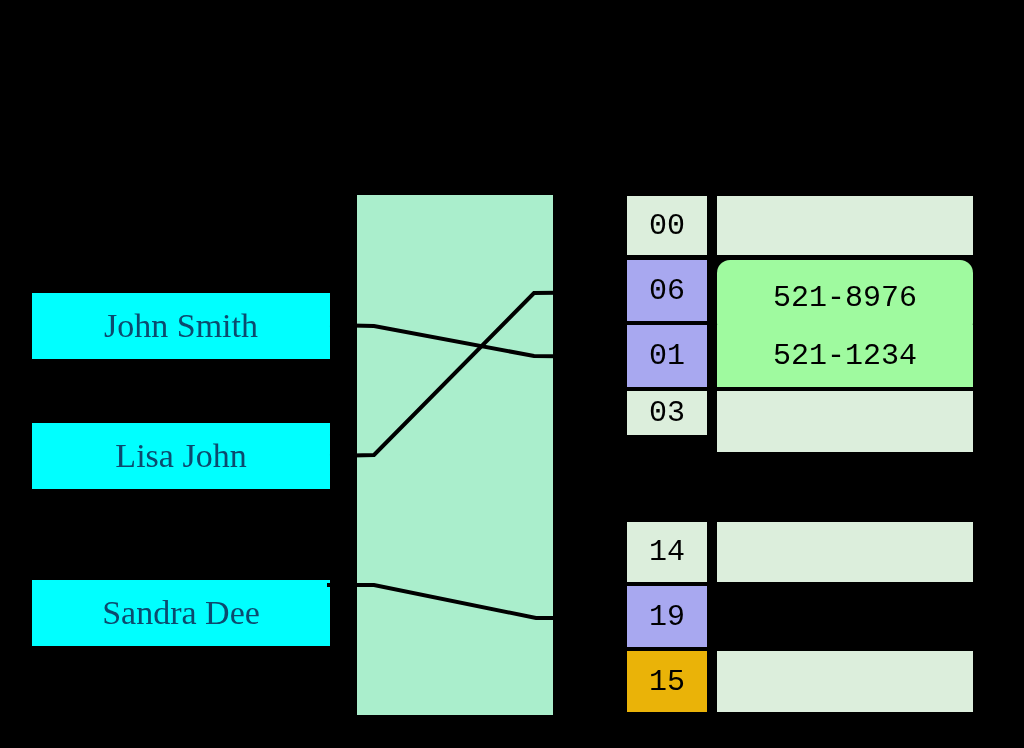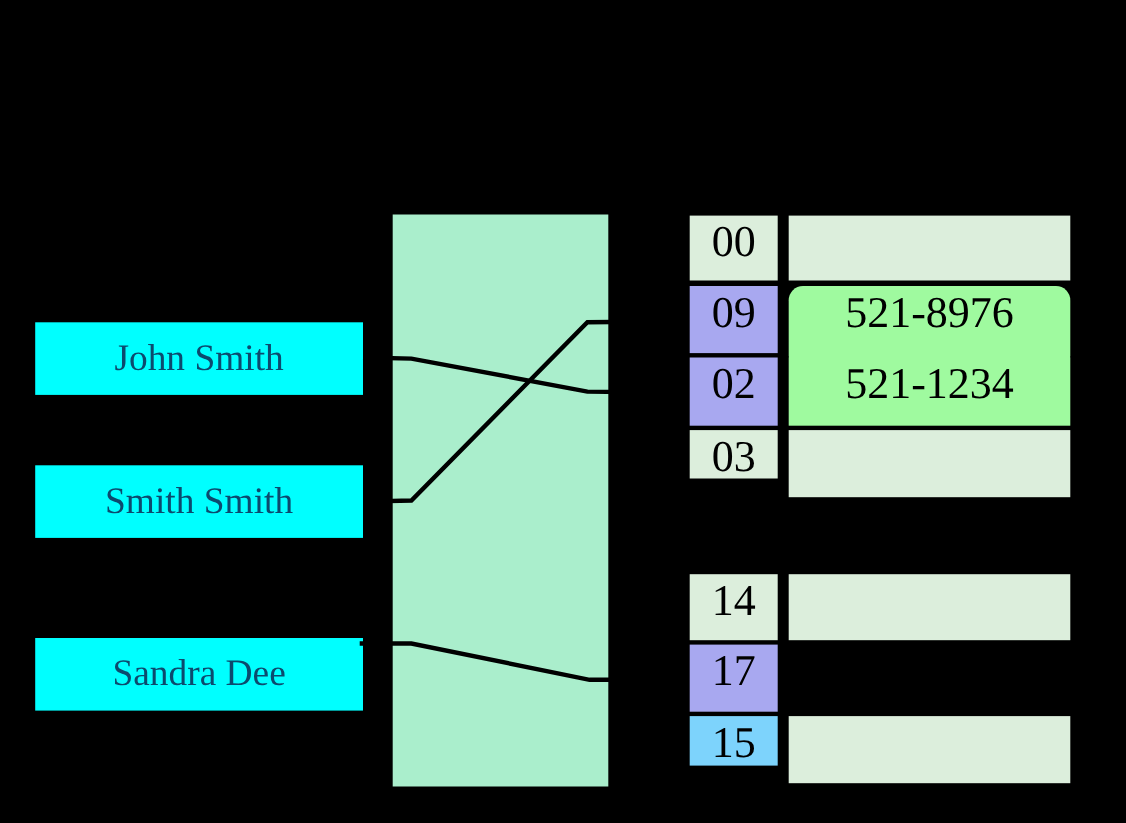--- a/index.html
+++ b/index.html
@@ -25,46 +25,47 @@
   }
   .hash-box {
     left: 357px;
     top: 195px;
     width: 196px;
     height: 520px;
     z-index: 1;
   }
   .cell {
     display: flex;
-    align-items: flex-start;
+    align-items: center;
     justify-content: center;
-    font-size: 40px;
+    font-size: 30px;
     color: #000;
     z-index: 2;
+    font-family: Liberation Mono, monospace;
   }
   .idx-cell { left: 627px; width: 80px; }
   .val-cell { left: 717px; width: 256px; }
   #connectors {
     position: absolute;
     left: 0; top: 0;
     width: 1024px; height: 748px;
     z-index: 3;
     pointer-events: none;
   }
 </style>
 </head>
 <body>
 
 <div id="canvas">
 
   <div class="abs key-box" style="top: 293px; background: rgb(0, 255, 255);">
     <span>John Smith</span>
   </div>
   <div class="abs key-box" style="top: 423px; background: rgb(0, 255, 255);">
-    <span>Smith Smith</span>
+    <span>Lisa John</span>
   </div>
   <div class="abs key-box" style="top: 552px; background: rgb(0, 255, 255); margin-top: 28px;">
     <span>Sandra Dee</span>
   </div>
 
   <div class="abs hash-box" style="background: rgb(170, 238, 204);"></div>
 
   <svg id="connectors" viewBox="0 0 1024 748" xmlns="http://www.w3.org/2000/svg">
     <polyline points="330,325 374,326 534,356 624,357" fill="none" stroke-width="4" stroke="#000000"></polyline>
     <polyline points="330,456 374,455 534,293 624,292" fill="none" stroke-width="4" stroke="#000000"></polyline>
@@ -72,51 +73,51 @@
   </svg>
 
   <div class="abs cell idx-cell" style="top: 196px; height: 59px; background: rgb(220, 238, 220);">
     <span>00</span>
   </div>
   <div class="abs cell val-cell" style="top: 196px; height: 59px; background: rgb(220, 238, 220);">
     <span></span>
   </div>
 
   <div class="abs cell idx-cell" style="top: 260px; height: 61px; background: rgb(168, 168, 240);">
-    <span>09</span>
+    <span>06</span>
   </div>
   <div class="abs cell val-cell" style="top: 260px; height: 76px; background: rgb(159, 250, 159); border-radius: 13px;">
     <span>521-8976</span>
   </div>
 
   <div class="abs cell idx-cell" style="top: 325px; height: 62px; background: rgb(168, 168, 240);">
-    <span>02</span>
+    <span>01</span>
   </div>
   <div class="abs cell val-cell" style="top: 325px; height: 62px; background: rgb(159, 250, 159);">
     <span>521-1234</span>
   </div>
 
   <div class="abs cell idx-cell" style="top: 391px; height: 44px; background: rgb(220, 238, 220);">
     <span>03</span>
   </div>
   <div class="abs cell val-cell" style="top: 391px; height: 61px; background: rgb(220, 238, 220);">
     <span></span>
   </div>
 
   <div class="abs cell idx-cell" style="top: 522px; height: 60px; background: rgb(220, 238, 220);">
     <span>14</span>
   </div>
   <div class="abs cell val-cell" style="top: 522px; height: 60px; background: rgb(220, 238, 220);">
     <span></span>
   </div>
 
   <div class="abs cell idx-cell" style="top: 586px; height: 61px; background: rgb(168, 168, 240);">
-    <span>17</span>
+    <span>19</span>
   </div>
 
-  <div class="abs cell idx-cell" style="top: 651px; height: 45px; background: #7dd3fc;">
+  <div class="abs cell idx-cell" style="top: 651px; height: 61px; background: #eab308;">
     <span>15</span>
   </div>
   <div class="abs cell val-cell" style="top: 651px; height: 61px; background: rgb(220, 238, 220);">
     <span></span>
   </div>
 
 </div>
 
 </body></html>

